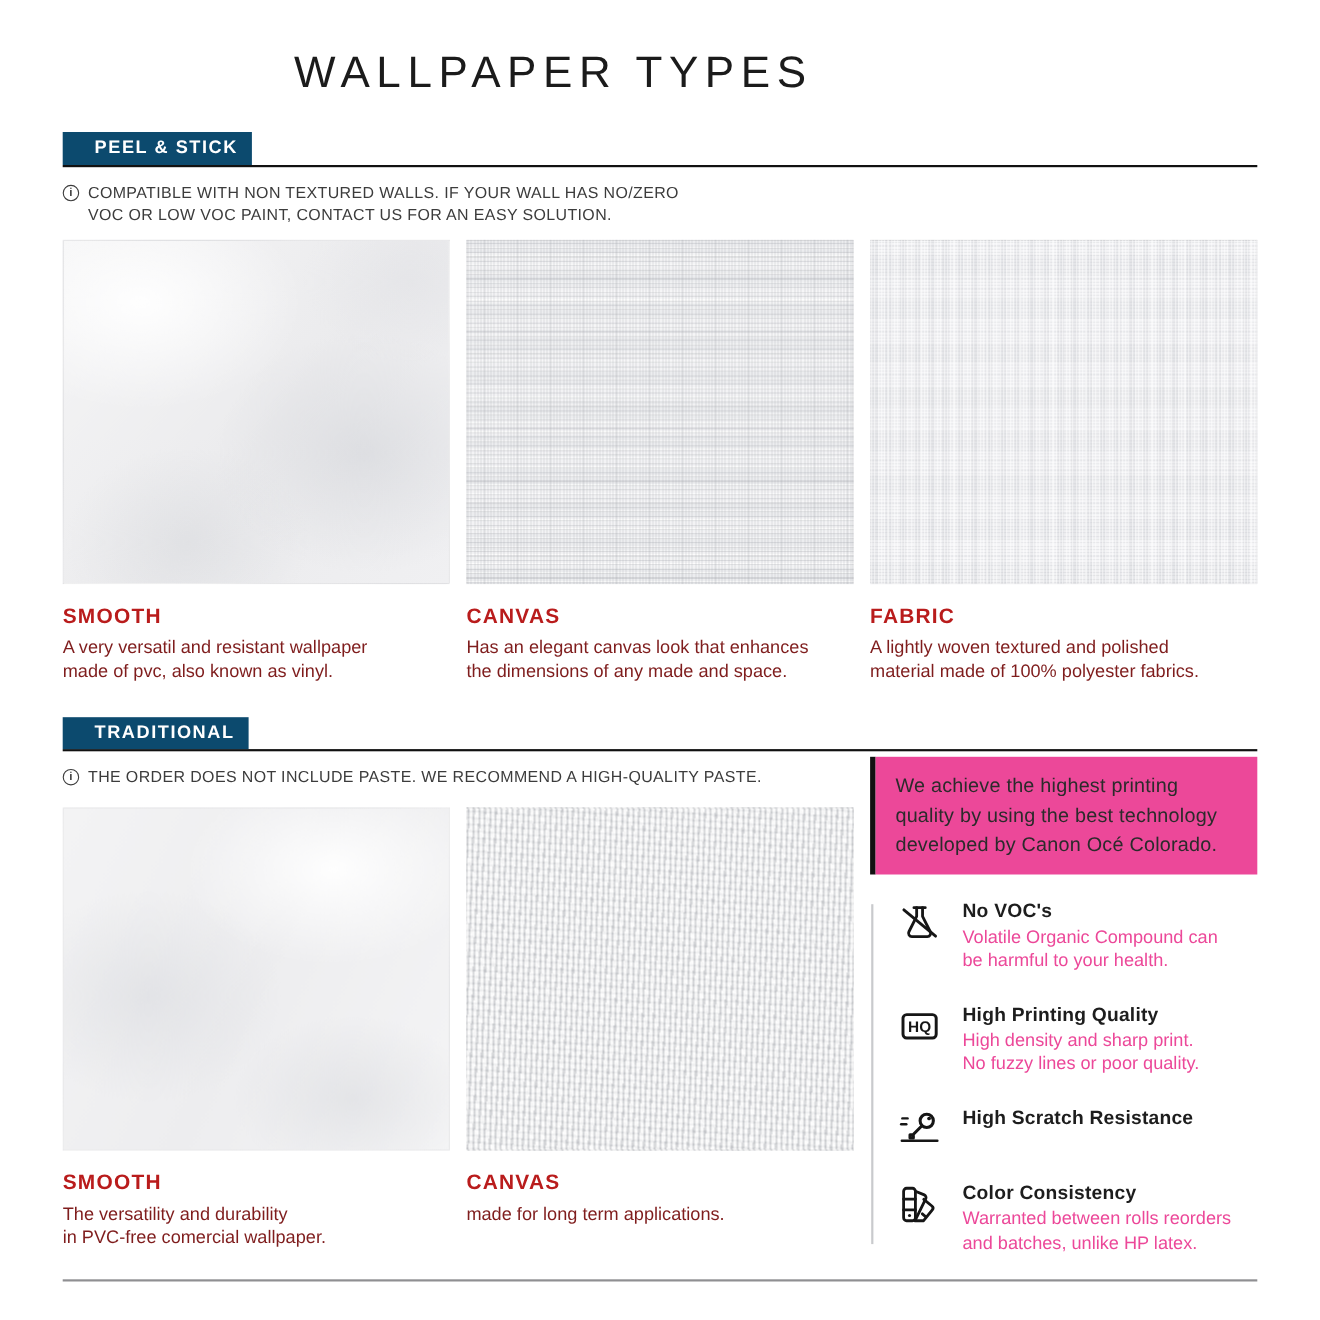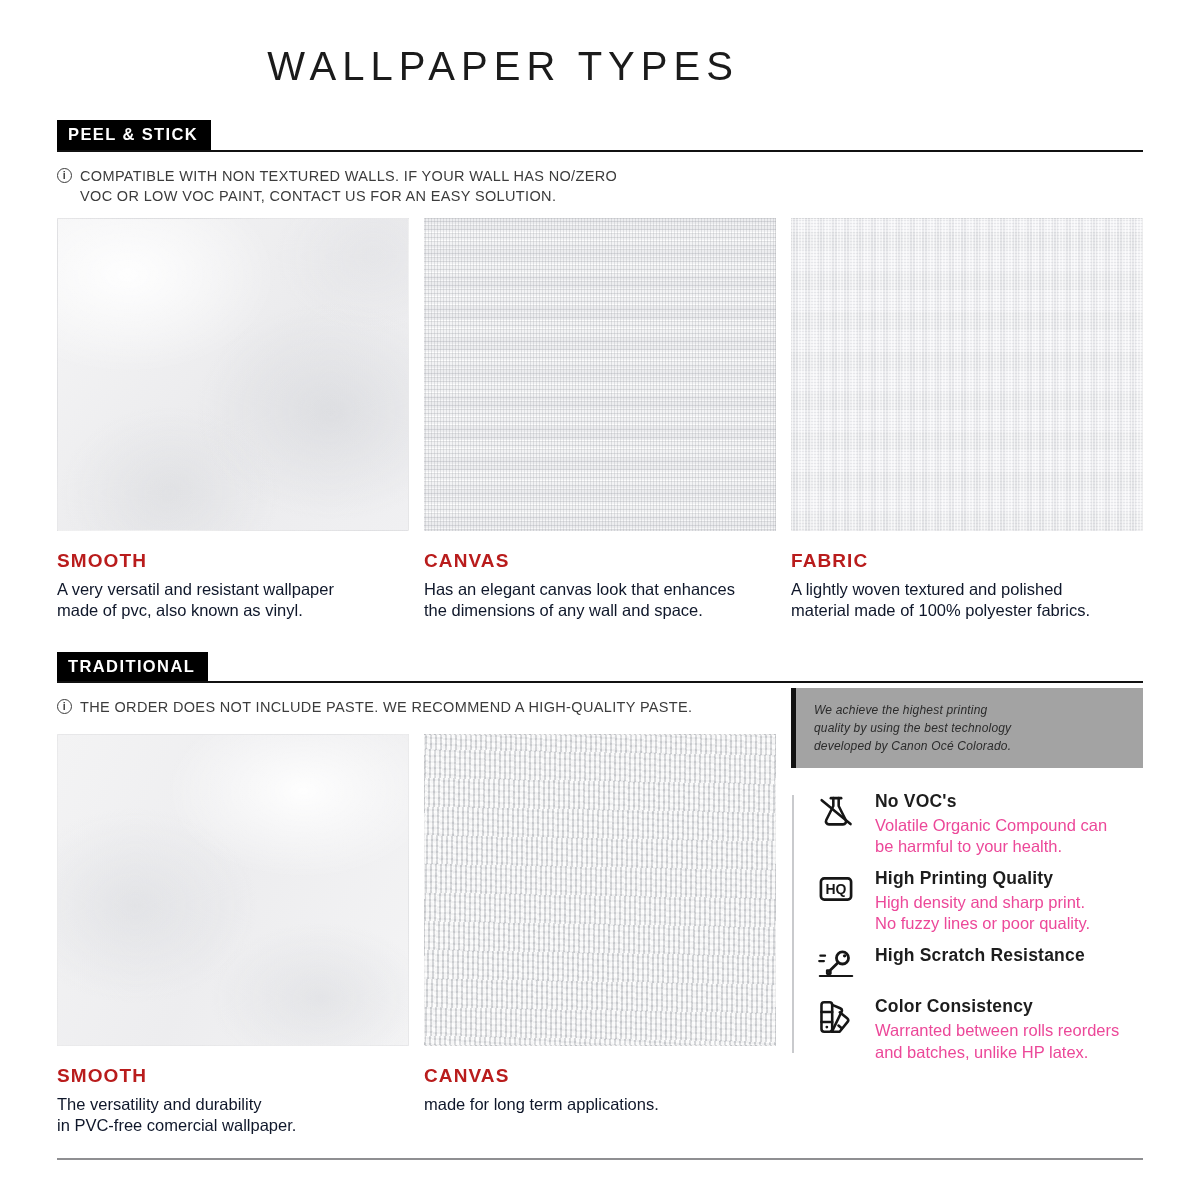--- a/index.html
+++ b/index.html
@@ -23,27 +23,27 @@
 
   
   .section-header{
     border-bottom:2.5px solid #111;
     line-height:0;
   }
   .sec1-header{margin-top:31px;}
   .sec2-header{margin-top:30px;}
   .section-label{
     display:inline-block;
-    background:#000000;
+    background:#0c4a6e;
     color:#fff;
     font-size:16.5px;
     font-weight:700;
     letter-spacing:1.4px;
     line-height:1;
-    padding:6px 13px 7px 11px;
+    padding:6px 13px 7px 29px;
     vertical-align:bottom;
   }
 
   
   .note{
     margin-top:14px;
     display:flex;
     gap:8px;
     font-size:14.5px;
     letter-spacing:.35px;
@@ -91,21 +91,21 @@
     margin:19px 0 0;
     font-size:19px;
     font-weight:700;
     letter-spacing:1.1px;
     color:#b91c1c;
   }
   .card p{
     margin:7px 0 0;
     font-size:16.5px;
     line-height:1.3;
-    color:#0f172a;
+    color:#7f1d1d;
   }
   .card p span{display:block;}
 
   
   .tex-smooth-a{
     background:
       radial-gradient(60% 45% at 20% 18%, rgba(255,255,255,.95), rgba(255,255,255,0) 70%),
       radial-gradient(55% 50% at 78% 62%, rgba(206,208,213,.5), rgba(206,208,213,0) 70%),
       radial-gradient(45% 40% at 32% 88%, rgba(212,214,218,.45), rgba(212,214,218,0) 70%),
       radial-gradient(40% 35% at 90% 12%, rgba(221,222,226,.4), rgba(221,222,226,0) 70%),
@@ -142,37 +142,36 @@
       repeating-linear-gradient(46deg, rgba(255,255,255,.5) 0 3px, rgba(0,0,0,0) 3px 8px),
       repeating-linear-gradient(-42deg, rgba(188,190,196,.16) 0 4px, rgba(0,0,0,0) 4px 9px);
   }
 
   
   .sidebar{padding-top:5px;}
   .callout{display:flex;}
   .callout-bar{flex:0 0 5px;background:#111;}
   .callout-body{
     flex:1;
-    background:#a3a3a3;
+    background:#ec4899;
     padding:13px 14px 13px 18px;
-    font-size:12px;
+    font-size:18px;
     line-height:1.5;
     color:#2b2b2b;
     letter-spacing:.2px;
-    font-style:italic;
   }
   .callout-body span{display:block;}
 
   .features{
     position:relative;
     margin-top:23px;
     padding-left:25px;
     display:flex;
     flex-direction:column;
-    gap:11px;
+    gap:28px;
   }
   .features::before{
     content:"";
     position:absolute;
     left:1px;top:4px;bottom:10px;
     width:1.5px;
     background:#c9cacd;
   }
   .feature{display:flex;gap:17px;}
   .f-icon{flex:0 0 42px;padding-top:2px;}
@@ -230,21 +229,21 @@
         </p>
       </figcaption>
     </figure>
 
     <figure class="card">
       <div class="swatch tex-canvas-a"></div>
       <figcaption>
         <h3>CANVAS</h3>
         <p>
           <span>Has an elegant canvas look that enhances</span>
-          <span>the dimensions of any wall and space.</span>
+          <span>the dimensions of any made and space.</span>
         </p>
       </figcaption>
     </figure>
 
     <figure class="card">
       <div class="swatch tex-fabric"></div>
       <figcaption>
         <h3>FABRIC</h3>
         <p>
           <span>A lightly woven textured and polished</span>

